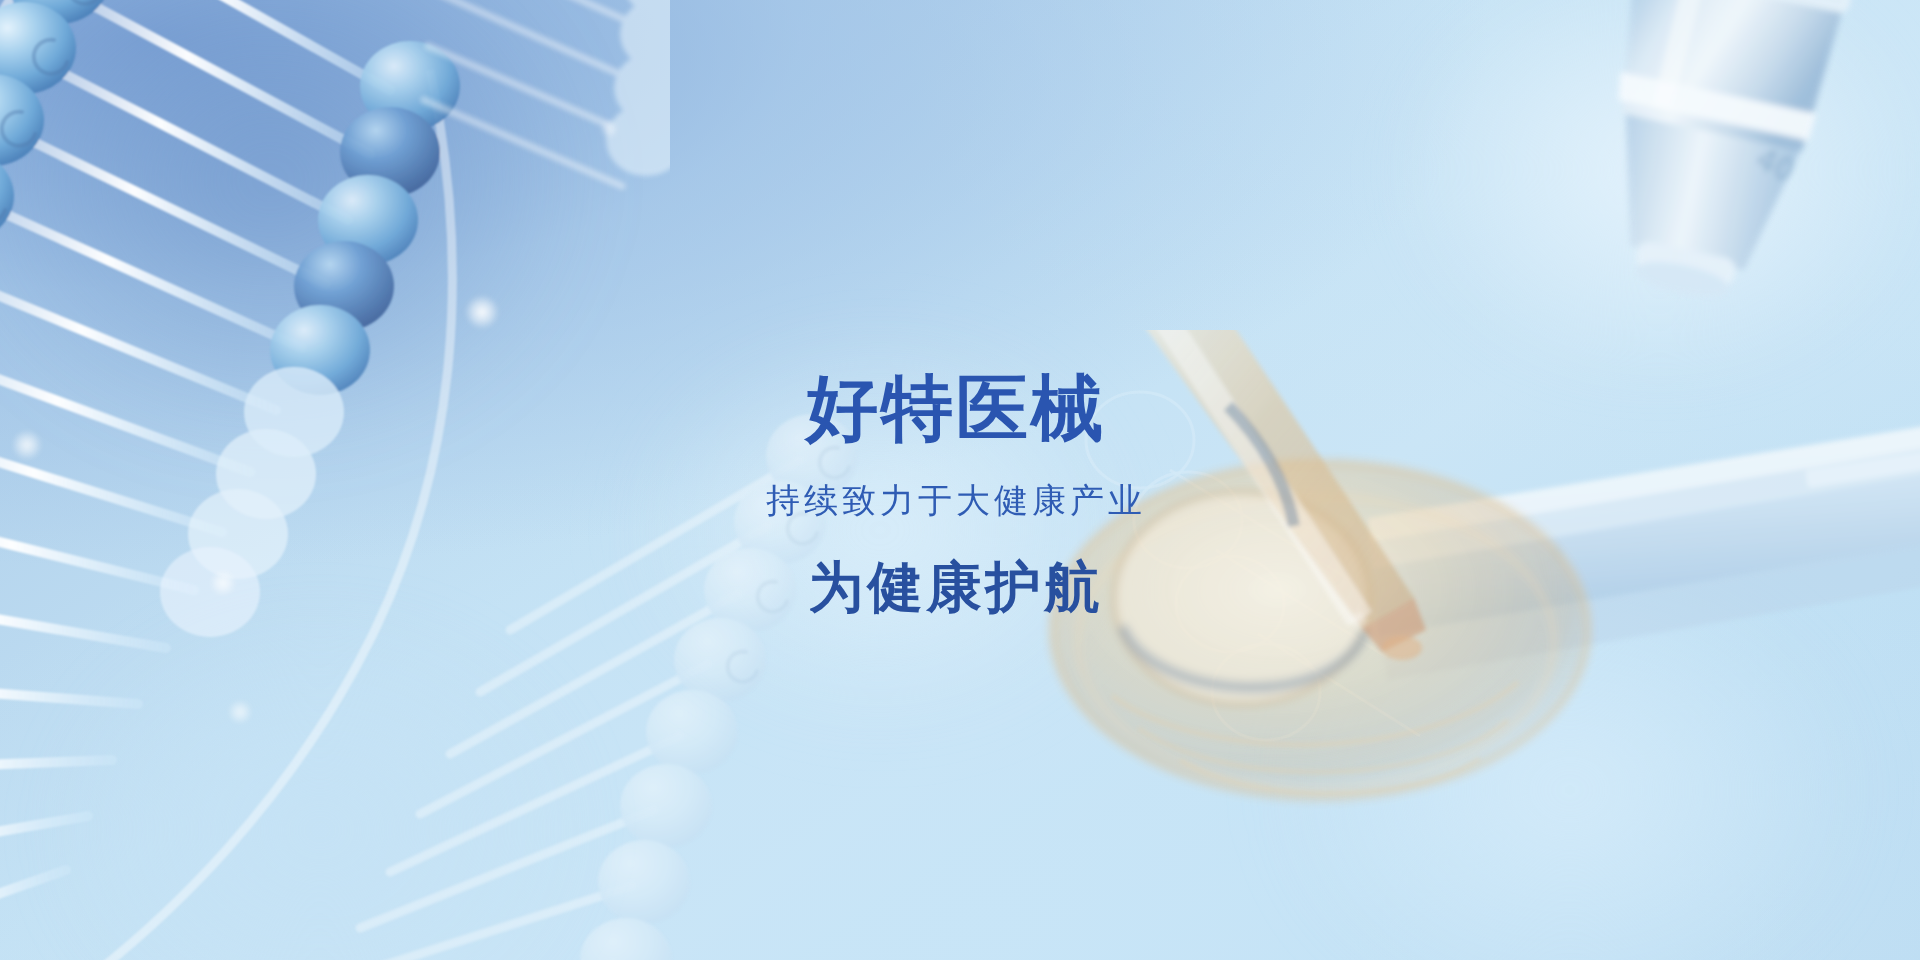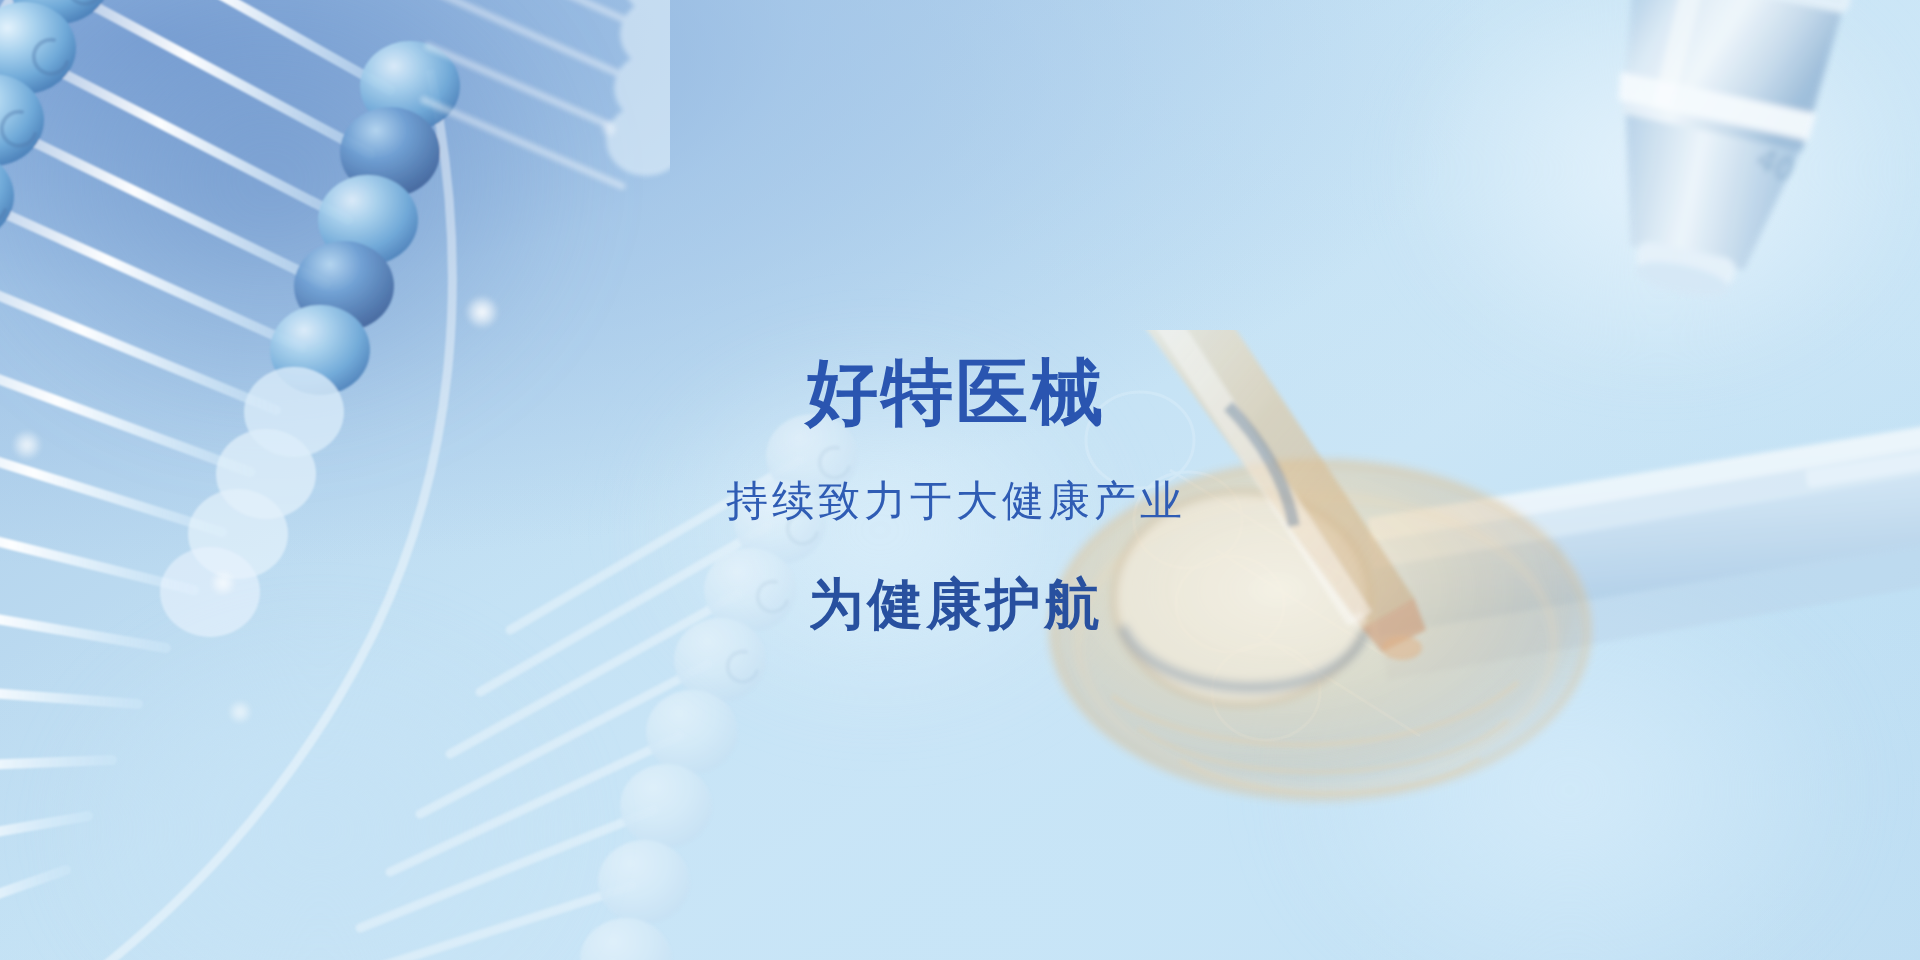--- a/index.html
+++ b/index.html
@@ -61,34 +61,33 @@
   #hero-text{
     position:absolute; left:0; top:0; width:1920px; height:960px;
     display:flex; flex-direction:column;
     align-items:center; justify-content:center;
     z-index:40;
   }
   .hero-inner{
     margin-left:-8px;
     display:flex; flex-direction:column; align-items:center;
     transform:translateY(14px);
-    gap:12px;
   }
   .hero-title{
     font-family:"DejaVu Sans","Liberation Sans",sans-serif;
     font-size:72px;
     font-weight:700;
     letter-spacing:3px;
     color:#2a55b0;
     line-height:1.08;
     white-space:nowrap;
   }
   .hero-sub{
     font-family:"DejaVu Sans","Liberation Sans",sans-serif;
-    font-size:42px;
+    font-size:34px;
     font-weight:400;
     letter-spacing:4px;
     color:#2f5cb4;
     line-height:1.1;
     margin-top:34px;
     white-space:nowrap;
   }
   .hero-slogan{
     font-family:"DejaVu Sans","Liberation Sans",sans-serif;
     font-size:55px;

